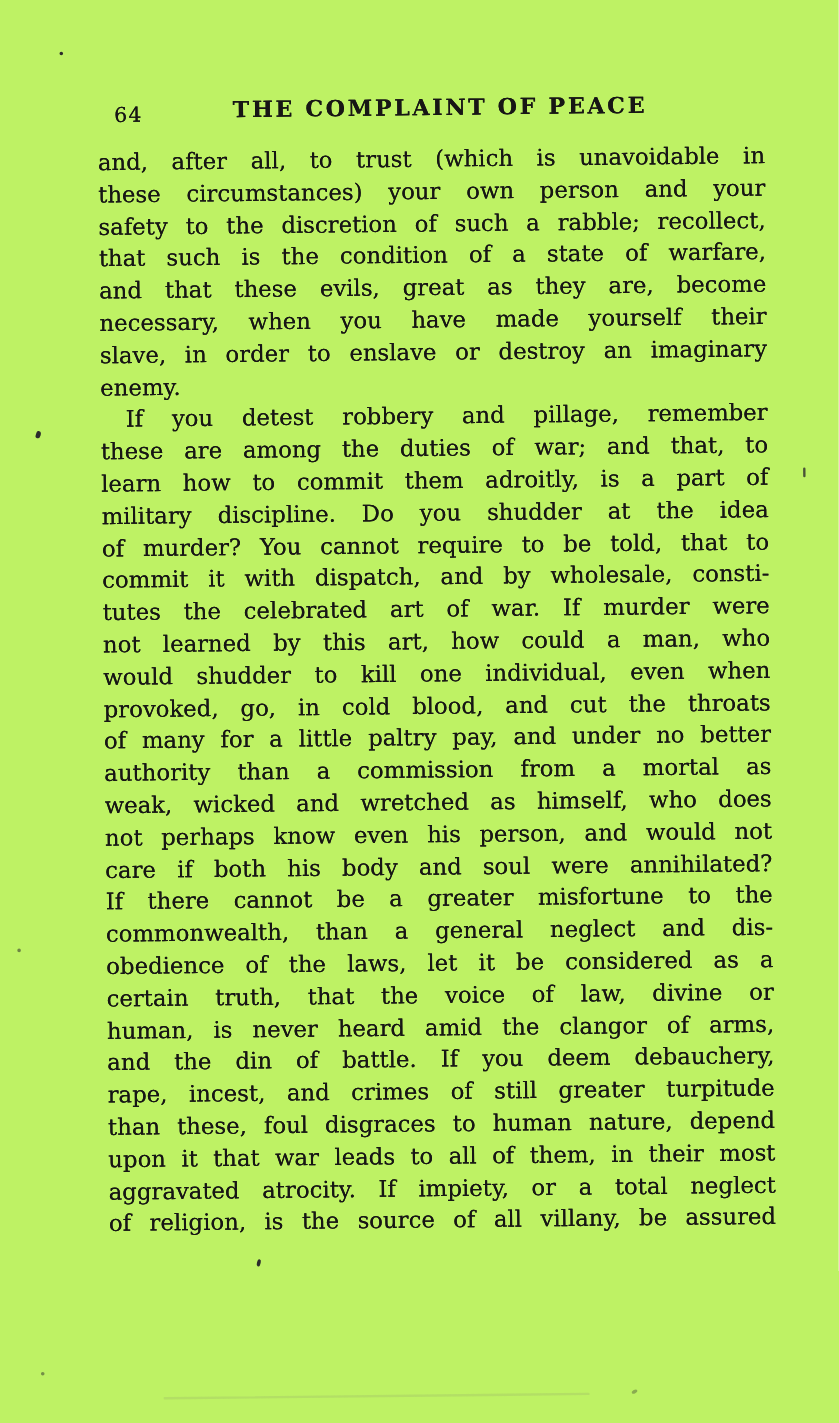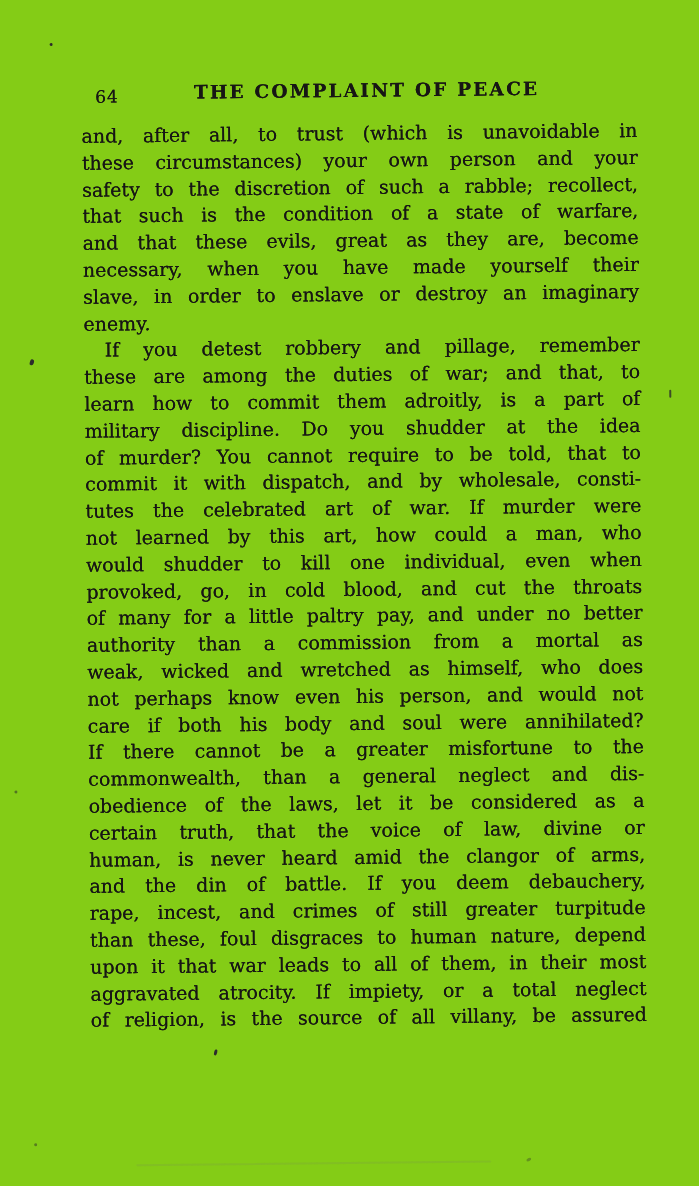--- a/index.html
+++ b/index.html
@@ -4,21 +4,21 @@
 <style>
   html, body {
     margin: 0;
     padding: 0;
     background: #ffffff;
   }
   .page {
     position: relative;
     width: 699px;
     height: 1186px;
-    background: #84cc16;
+    background: #bef264;
     overflow: hidden;
     font-family: "DejaVu Serif", serif;
     color: #171615;
   }
   .scan {
     position: absolute;
     inset: 0;
     transform: rotate(-0.6deg);
     transform-origin: 350px 560px;
   }

